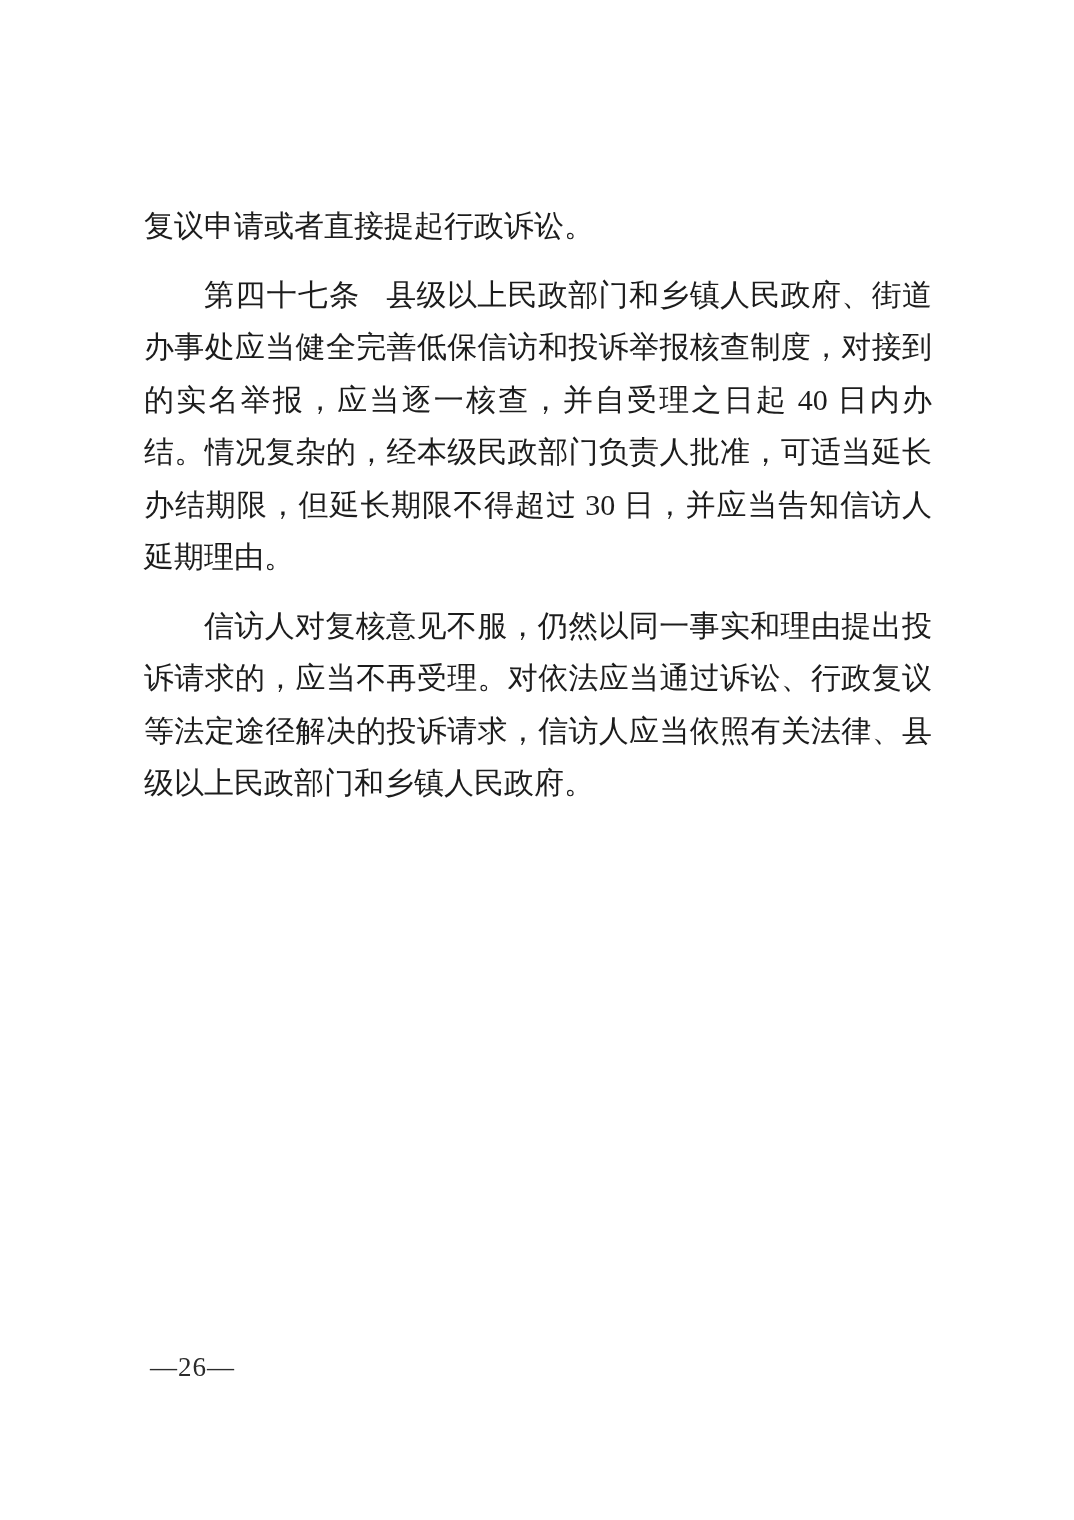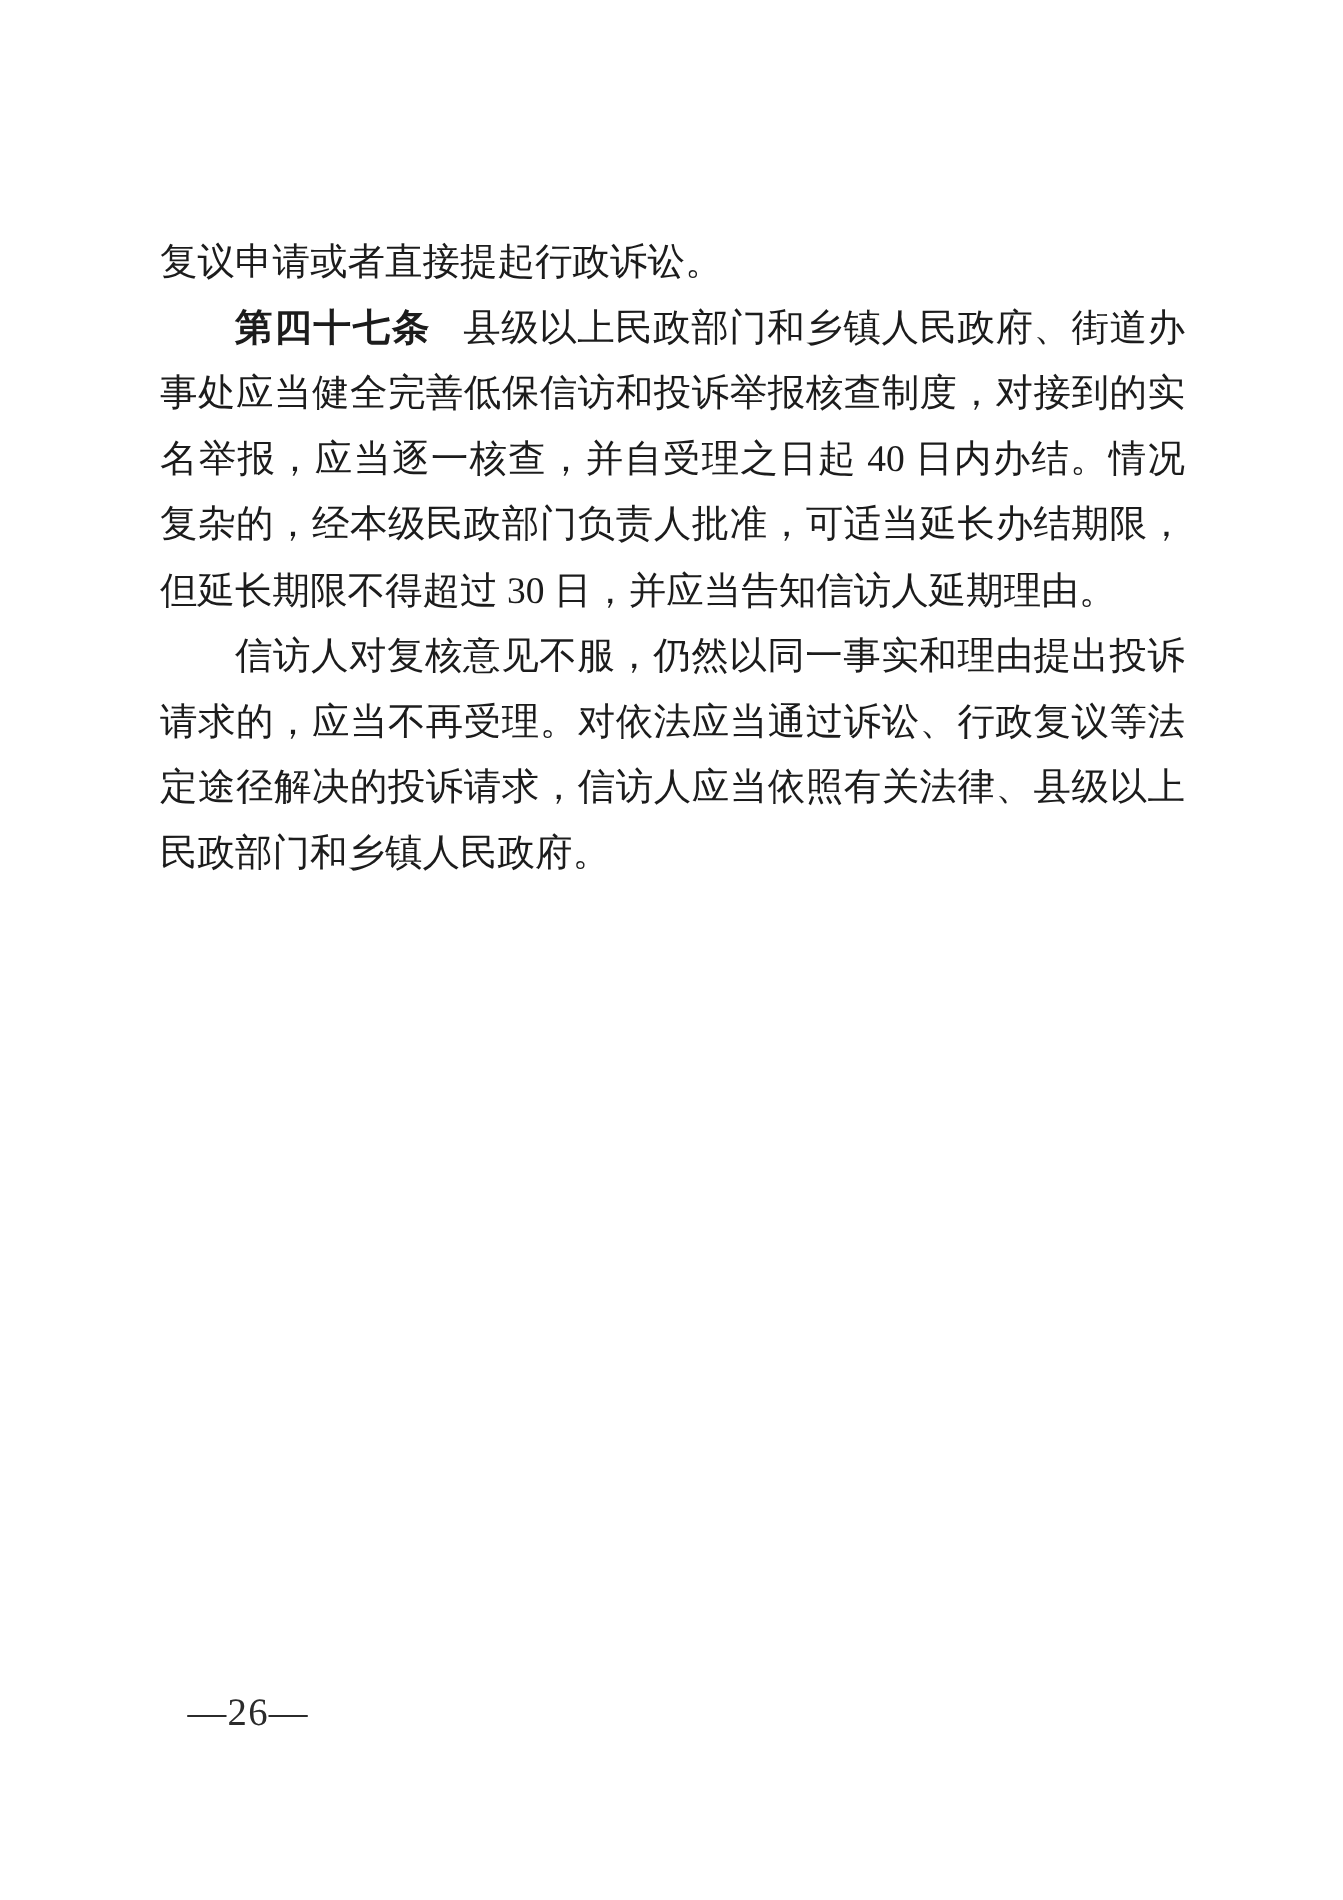--- a/index.html
+++ b/index.html
@@ -24,38 +24,38 @@
     left: 128px;
     top: 184px;
     width: 820px;
     font-size: 30px;
     line-height: 52.5px;
     color: #1c1c1c;
     text-align: justify;
     text-justify: inter-ideograph;
   }
   .text-block p {
-    margin: 0;
+    margin: 16px;
     padding: 0;
     text-indent: 2em;
   }
   .text-block p.continuation {
     text-indent: 0;
   }
   .article-no:not(:empty) {
-    font-weight: bold;
+    font-weight: normal;
     font-family: "Liberation Sans", "DejaVu Sans", sans-serif;
     margin-right: 0.85em;
     letter-spacing: 1px;
   }
   .page-number {
     position: absolute;
     left: 150px;
     top: 1352px;
-    font-size: 31px;
+    font-size: 27px;
     color: #2b2b2b;
     letter-spacing: 1px;
     font-family: "Liberation Serif", "DejaVu Serif", serif;
   }
 </style>
 </head>
 <body>
 
 <div class="page">
 

